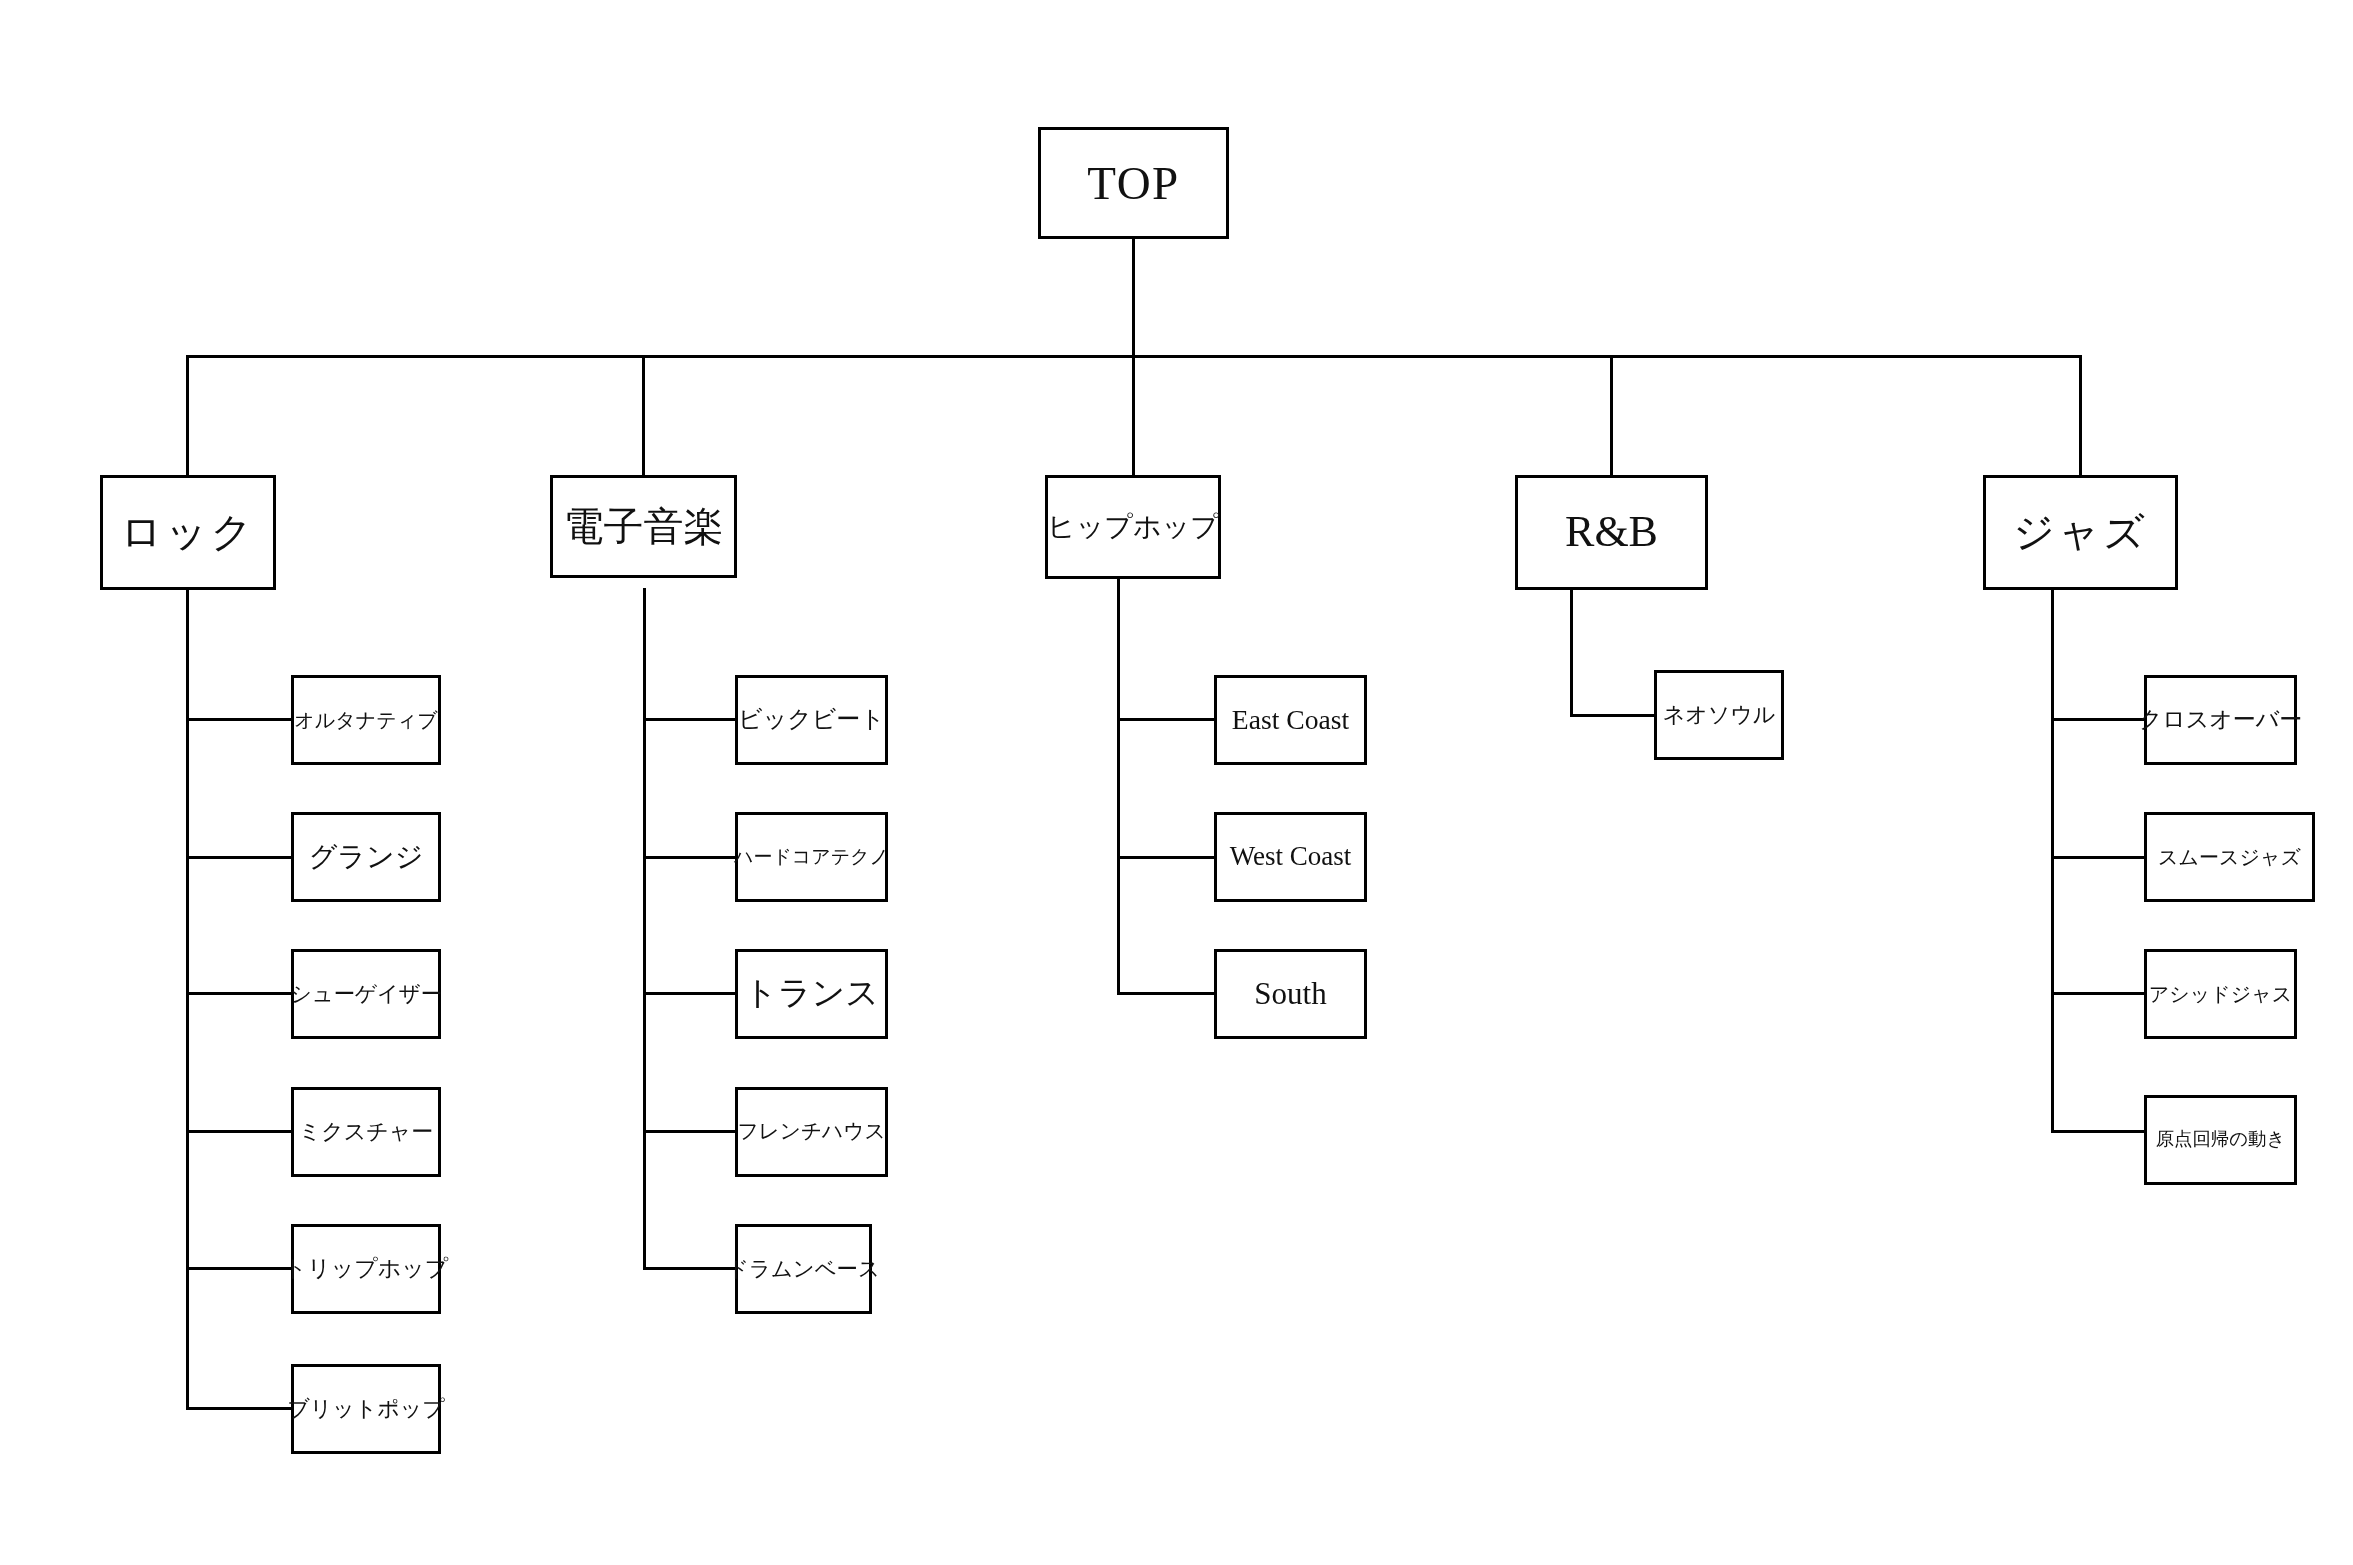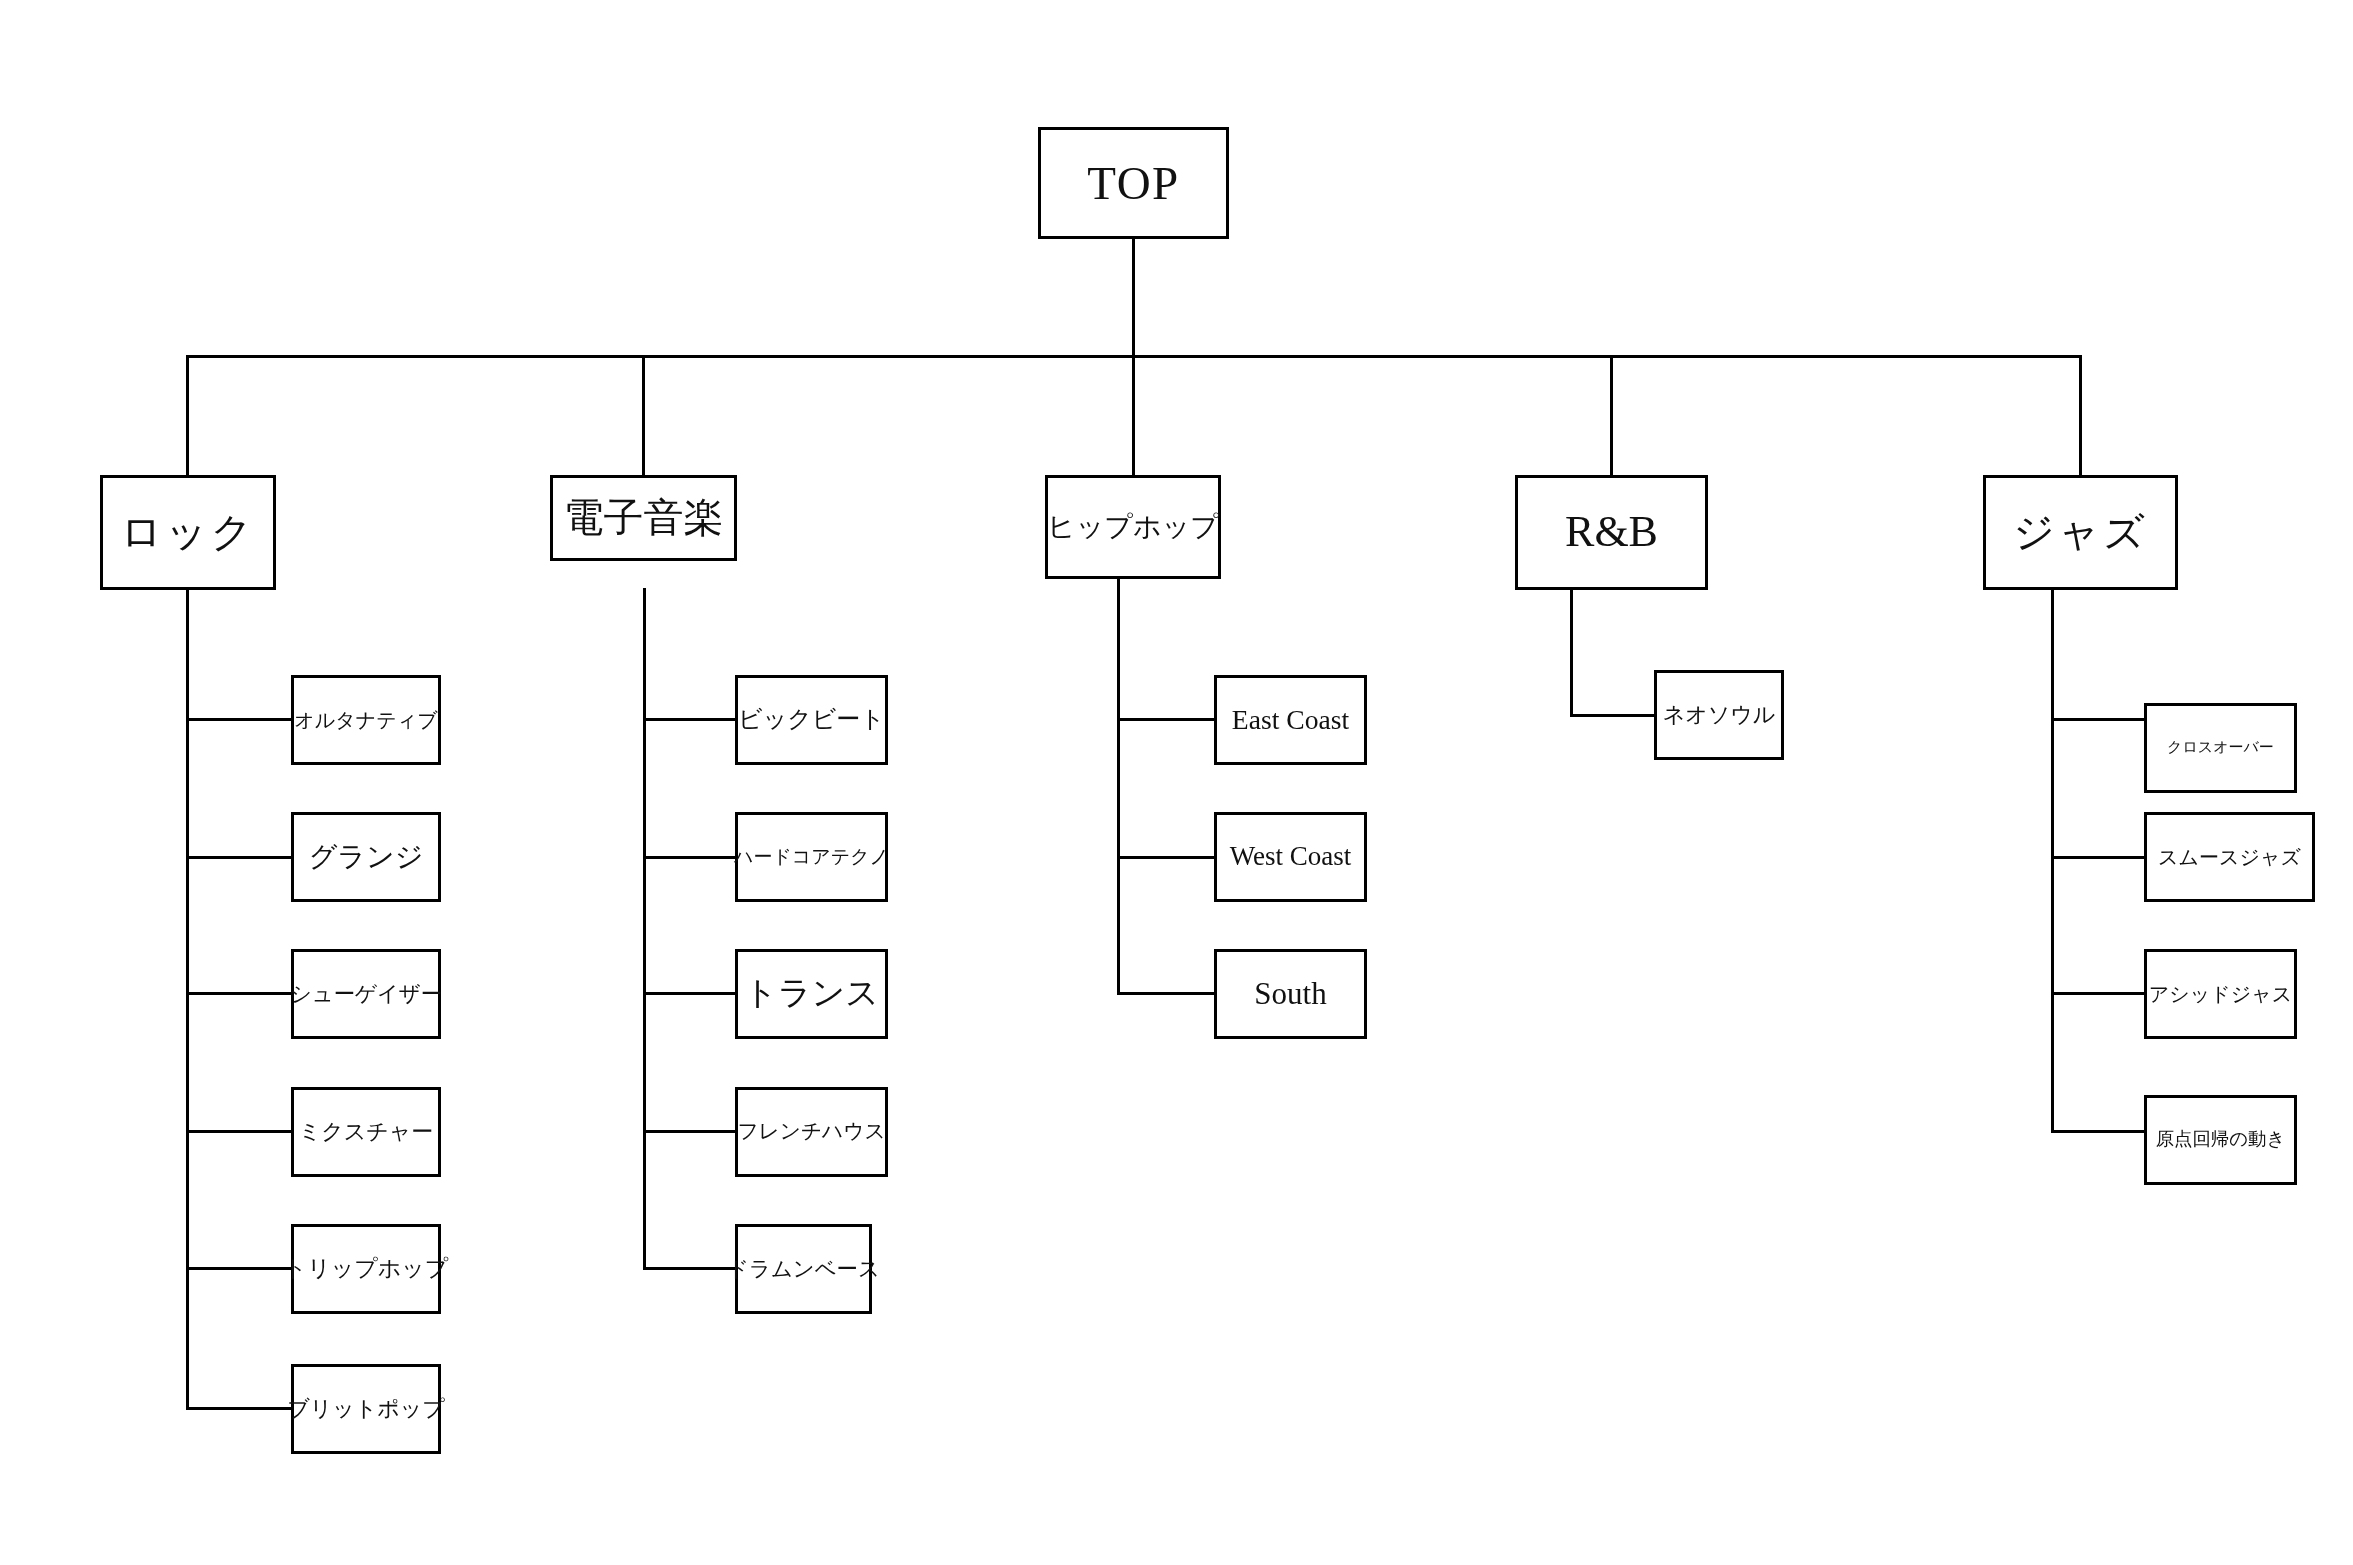--- a/index.html
+++ b/index.html
@@ -35,21 +35,21 @@
     white-space: nowrap;
     line-height: 1.15;
   }
   .node span { display: block; }
 
   
   .n-top          { left:1038px; top:127px;  width:191px; height:112px; font-size:47px; letter-spacing:1.5px; }
 
   
   .n-rock         { left:100px;  top:475px;  width:176px; height:115px; font-size:41px; letter-spacing:3.1px; }
-  .n-electronic   { left:550px;  top:475px;  width:187px; height:86px; font-size:40px; }
+  .n-electronic   { left:550px;  top:475px;  width:187px; height:103px; font-size:40px; }
   .n-hiphop       { left:1045px; top:475px;  width:176px; height:104px; font-size:28px; }
   .n-rnb          { left:1515px; top:475px;  width:193px; height:115px; font-size:44px; }
   .n-jazz         { left:1983px; top:475px;  width:195px; height:115px; font-size:41px; letter-spacing:3.1px; }
 
   
   .n-alternative  { left:291px;  top:675px;  width:150px; height:90px; font-size:20px; }
   .n-grunge       { left:291px;  top:812px; width:150px; height:90px; font-size:28px; }
   .n-shoegazer    { left:291px;  top:949px; width:150px; height:90px; font-size:21.4px; }
   .n-mixture      { left:291px;  top:1087px; width:150px; height:90px; font-size:22px; }
   .n-trip-hop     { left:291px;  top:1224px; width:150px; height:90px; font-size:23px; }
@@ -64,21 +64,21 @@
 
   
   .n-east-coast   { left:1214px; top:675px;  width:153px; height:90px; font-size:27.6px; }
   .n-west-coast   { left:1214px; top:812px; width:153px; height:90px; font-size:27px; }
   .n-south        { left:1214px; top:949px; width:153px; height:90px; font-size:31px; }
 
   
   .n-neo-soul     { left:1654px; top:670px;  width:130px; height:90px; font-size:22px; }
 
   
-  .n-crossover    { left:2144px; top:675px;  width:153px; height:90px; font-size:15px;margin-top:28px; }
+  .n-crossover    { left:2144px; top:675px;  width:153px; height:90px; font-size:23px; }
   .n-smooth-jazz  { left:2144px; top:812px; width:171px; height:90px; font-size:20px; }
   .n-acid-jazz    { left:2144px; top:949px; width:153px; height:90px; font-size:20px; }
   .n-genten-kaiki { left:2144px; top:1087px; width:153px; height:90px; font-size:18.4px;margin-top:8px; }
 </style>
 </head>
 <body>
 
 <div id="canvas">
 
   <svg id="wires" viewBox="0 0 3074 2044" fill="none" stroke="#000000" stroke-width="4" stroke-linecap="square" shape-rendering="crispEdges">

